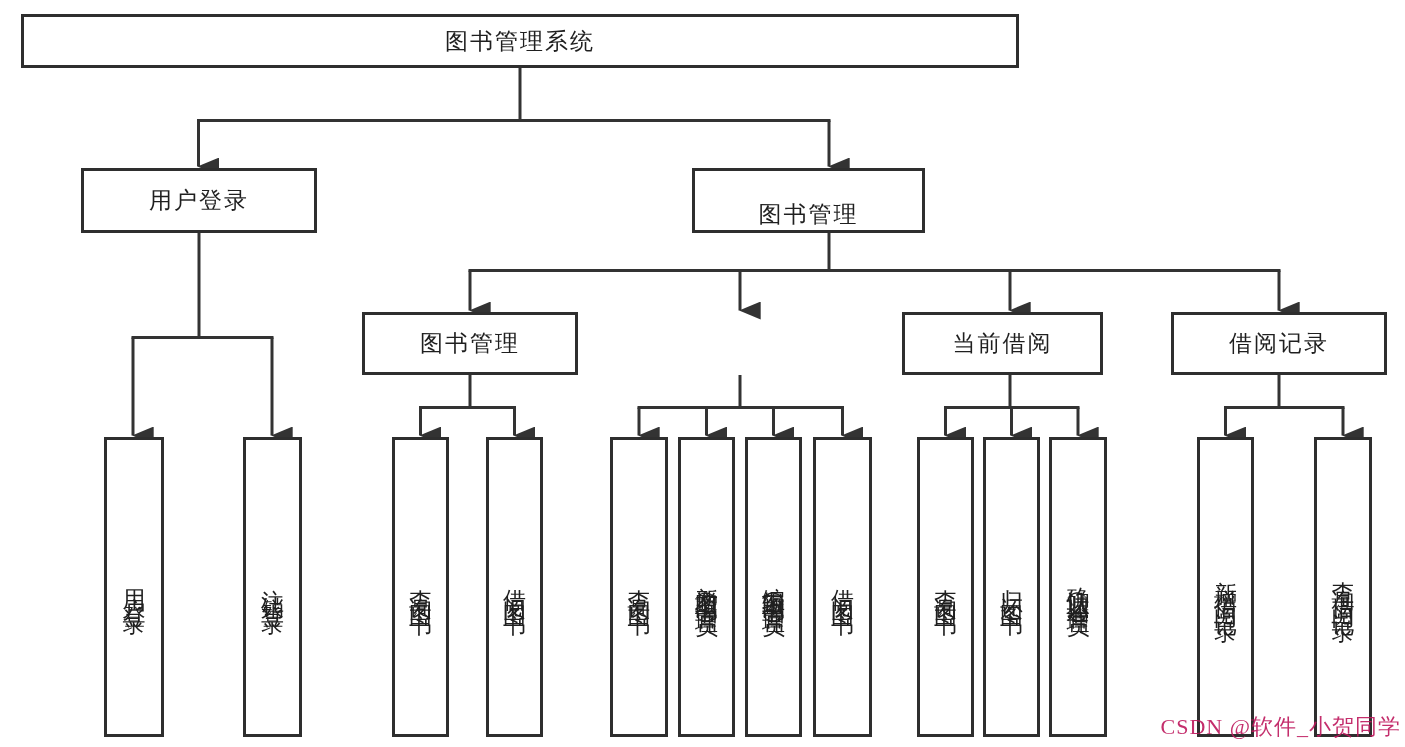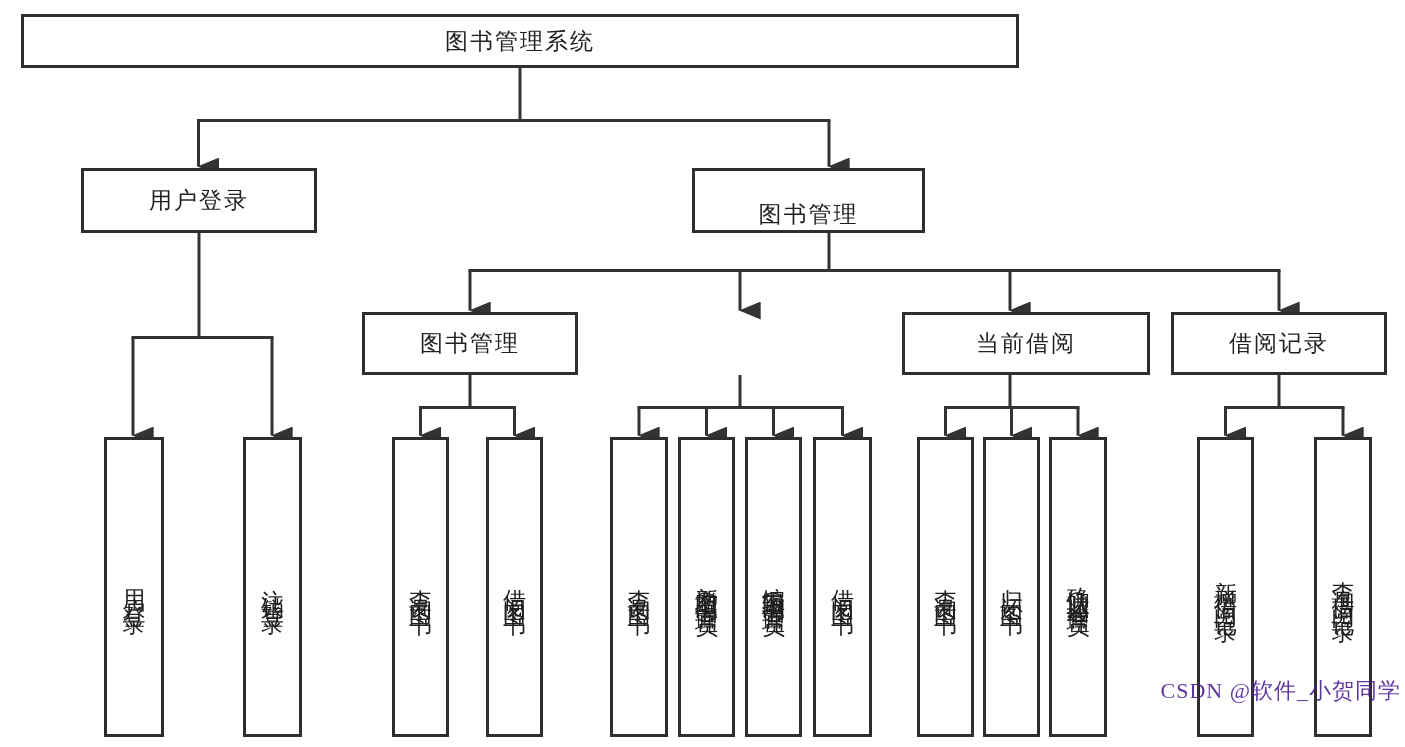--- a/index.html
+++ b/index.html
@@ -12,22 +12,22 @@
     position:absolute; background:#ffffff; border:3px solid #2e2e2e;
     box-sizing:border-box; display:flex; align-items:center; justify-content:center;
   }
   .h-label { font-size:23px; letter-spacing:2px; white-space:nowrap; }
   .leaf .v {
     writing-mode:vertical-rl; text-orientation:mixed;
     font-size:23px; letter-spacing:8px; line-height:1;
   }
   .leaf.long .v { letter-spacing:4px; }
   .watermark {
-    position:absolute; right:10px; top:676px; font-size:22px;
-    color:#4c1d95; opacity:0.9; letter-spacing:1px; white-space:nowrap;
+    position:absolute; right:10px; top:712px; font-size:22px;
+    color:#be185d; opacity:0.9; letter-spacing:1px; white-space:nowrap;
   }
 </style>
 </head>
 <body>
 
 <div class="stage">
 
   <svg class="connectors" width="1405" height="747" viewBox="0 0 1405 747">
     <defs>
       <marker id="ah" viewBox="0 0 10 12" refX="5" refY="11.5" markerWidth="6" markerHeight="7.2" orient="auto-start-reverse">
@@ -84,21 +84,21 @@
   <div class="box" style="left:81px; top:168px; width:236px; height:65px;">
     <span class="h-label">用户登录</span>
   </div>
   <div class="box" style="left:692px; top:168px; width:233px; height:65px;align-items:flex-end;">
     <span class="h-label">图书管理</span>
   </div>
 
   <div class="box" style="left:362px; top:312px; width:216px; height:63px;">
     <span class="h-label">图书管理</span>
   </div>
-  <div class="box" style="left:902px; top:312px; width:248px; height:63px;">
+  <div class="box" style="left:902px; top:312px; width:201px; height:63px;">
     <span class="h-label">当前借阅</span>
   </div>
   <div class="box" style="left:1171px; top:312px; width:216px; height:63px;">
     <span class="h-label">借阅记录</span>
   </div>
 
   <div class="box leaf" style="left:104px; top:437px; width:60px; height:300px;">
     <span class="v">用户登录</span>
   </div>
   <div class="box leaf" style="left:243px; top:437px; width:59px; height:300px;">

